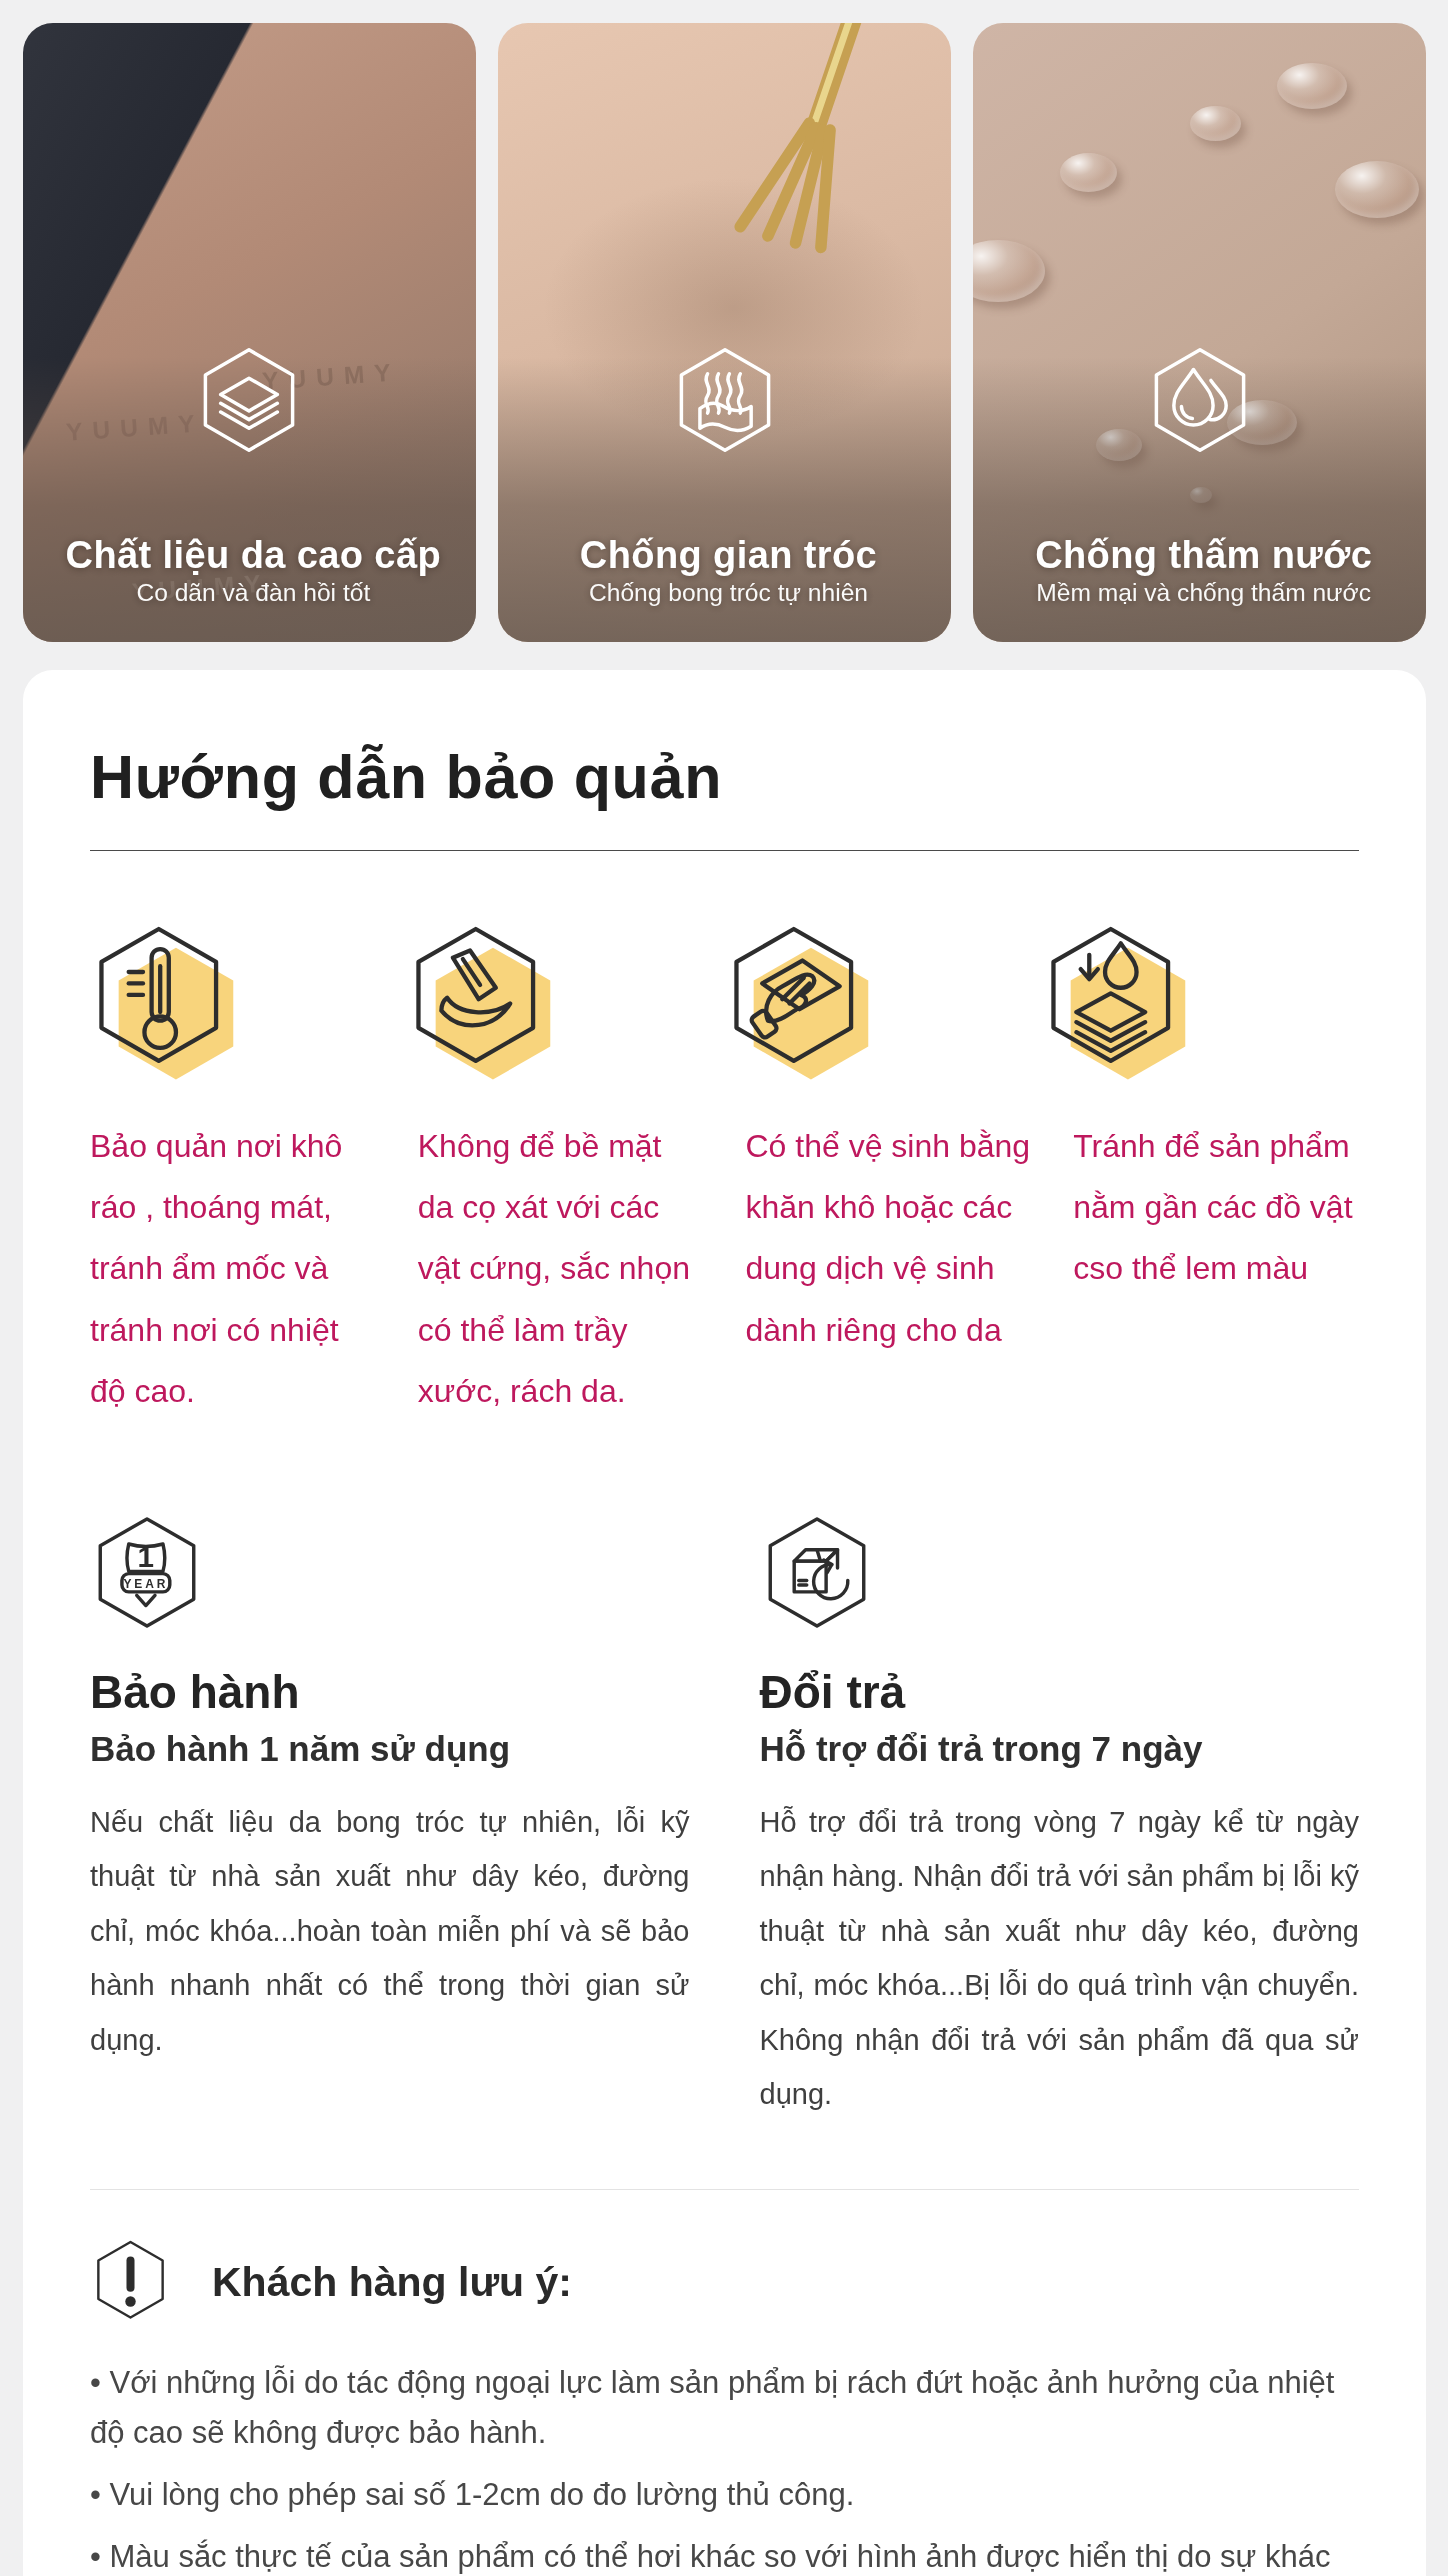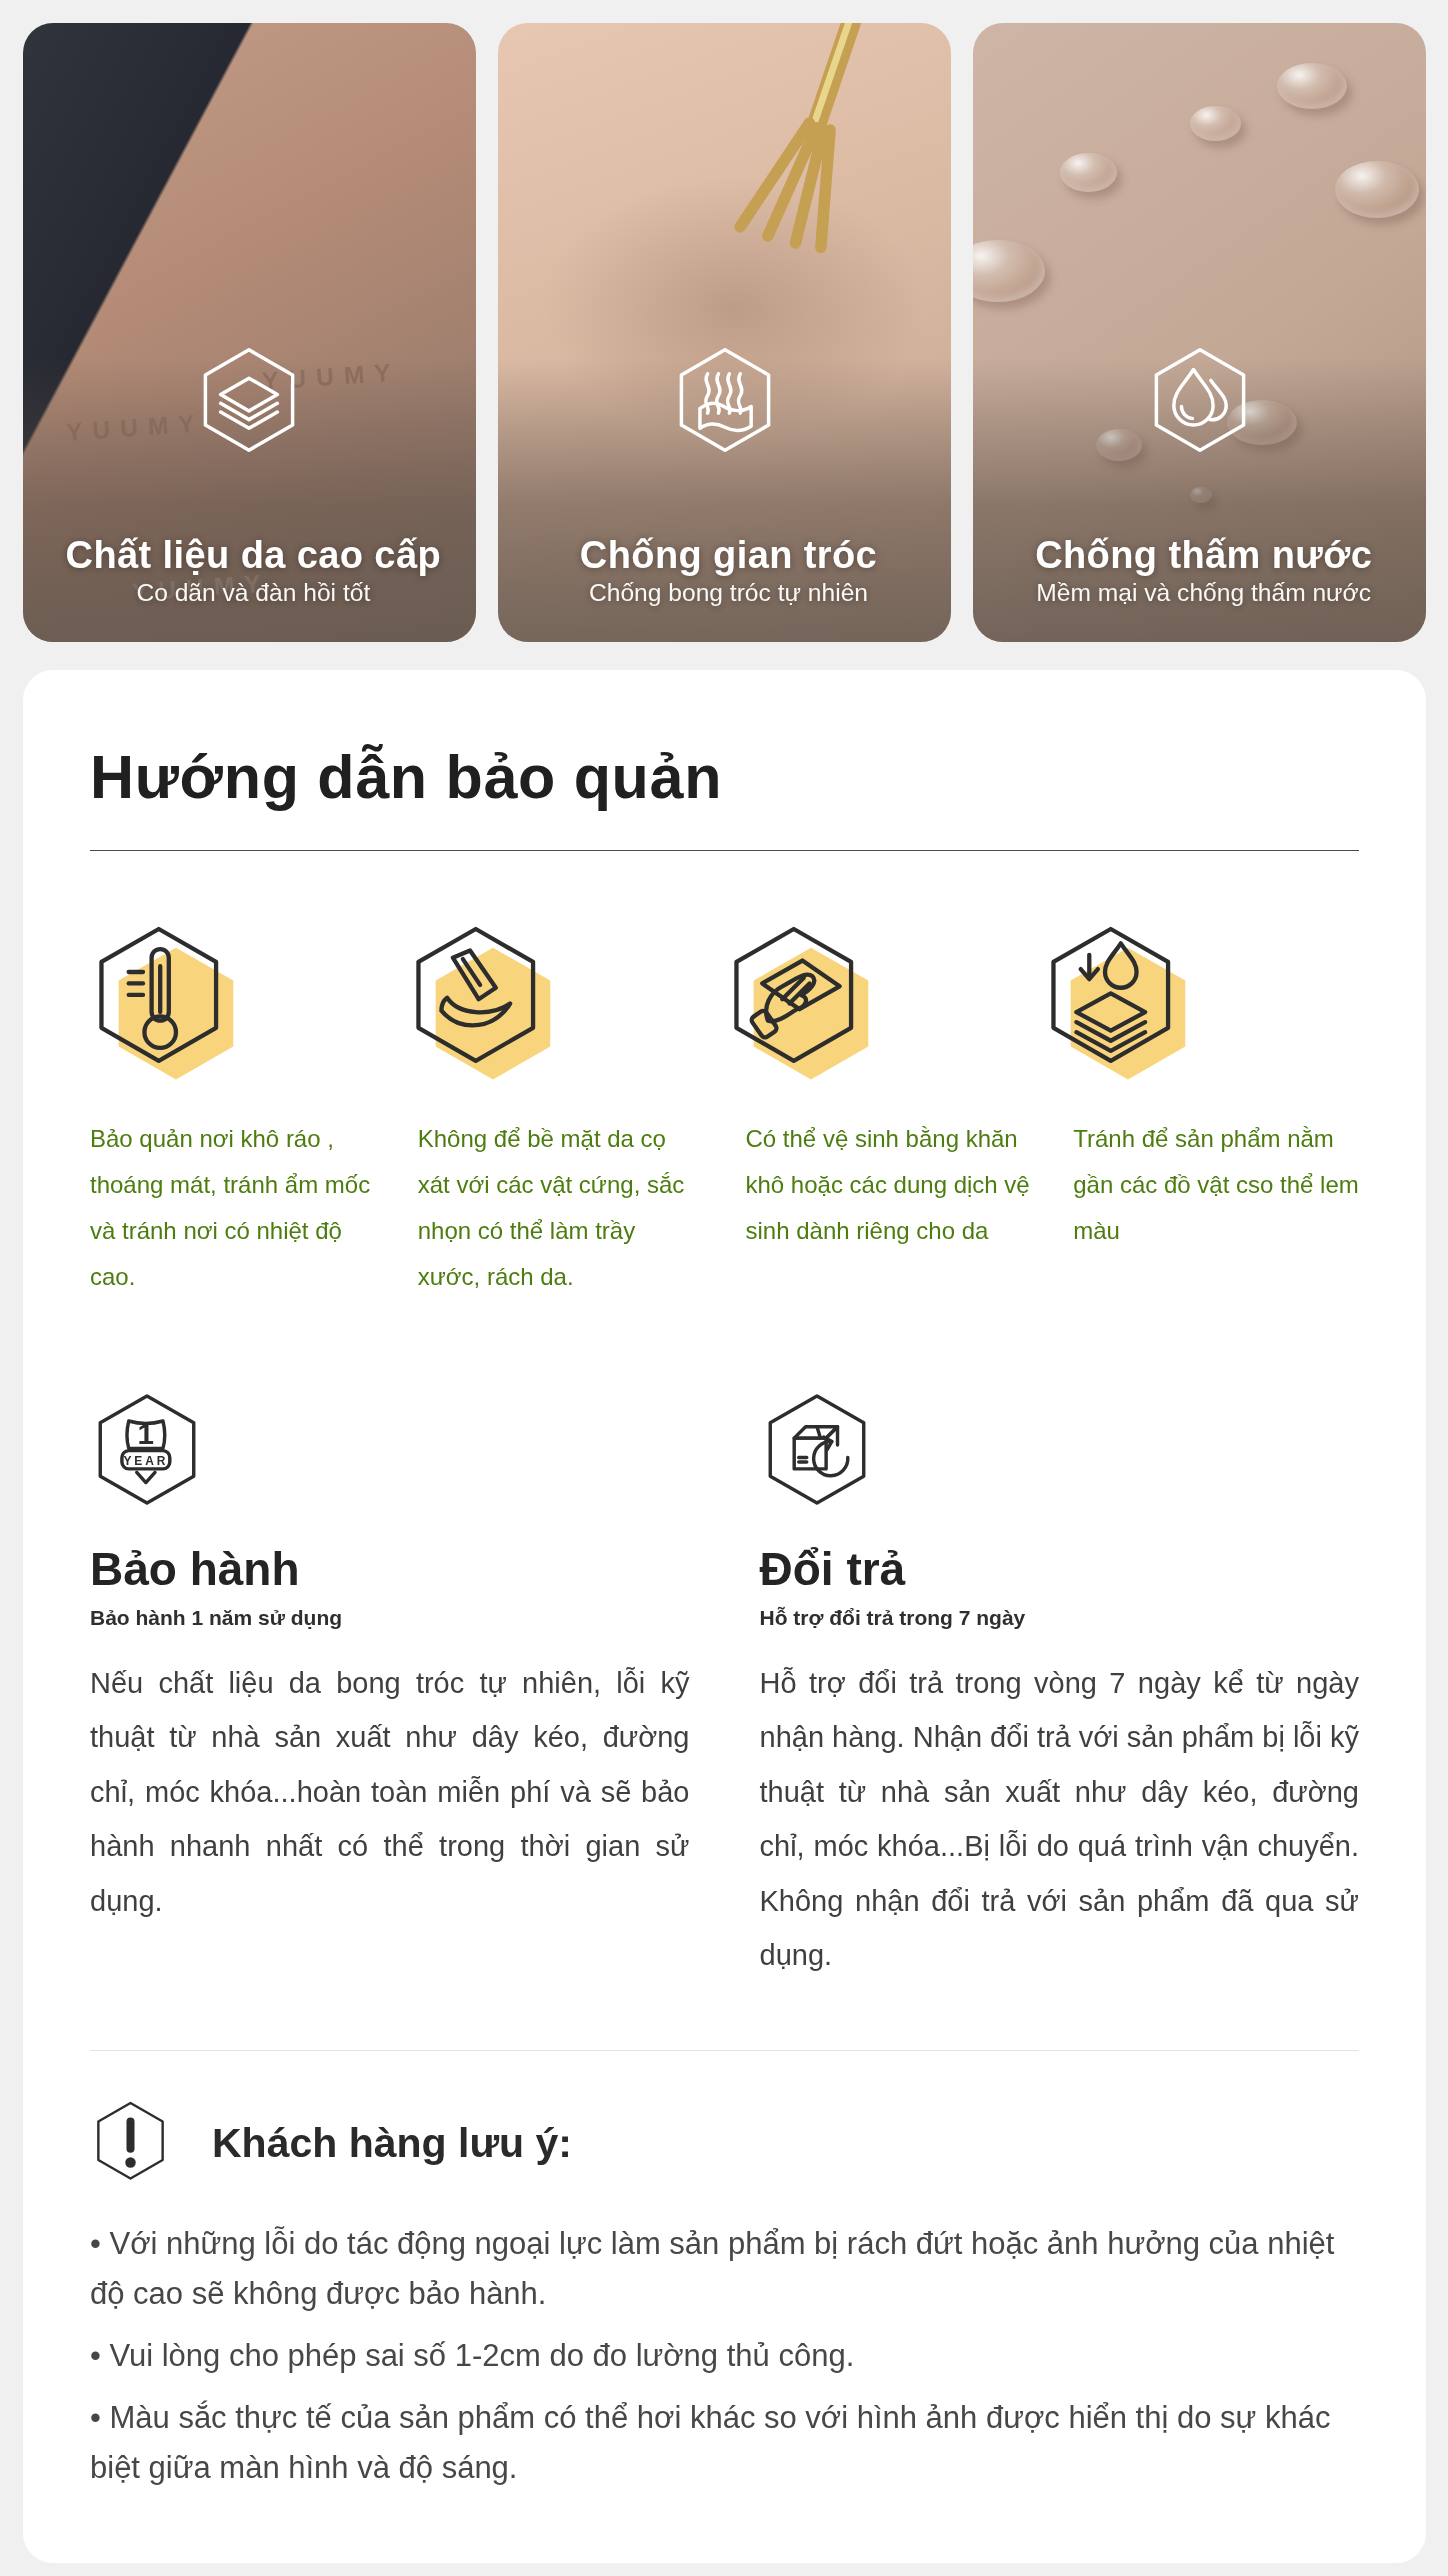--- a/index.html
+++ b/index.html
@@ -57,27 +57,27 @@
     padding:72px 67px 58px;box-sizing:border-box;
   }
   .main-title{font-size:61px;font-weight:700;color:#202020;margin:0;letter-spacing:0.7px;}
   .title-rule{border:none;border-top:1.4px solid #4a4a4a;margin:38px 0 0;}
 
   .care-icons{display:grid;grid-template-columns:repeat(4,1fr);margin-top:72px;}
   .care-icon{display:flex;}
   .care-icon svg{width:149px;height:161px;display:block;}
 
   .care-texts{display:grid;grid-template-columns:repeat(4,1fr);column-gap:42px;margin-top:32px;}
-  .care-text{font-size:24px;line-height:1.92;color:#4d7c0f;margin:0;}
+  .care-text{font-size:32px;line-height:1.92;color:#be185d;margin:0;}
 
   
   .policy-row{display:grid;grid-template-columns:1fr 1fr;column-gap:70px;margin-top:87px;}
   .policy-icon svg{width:114px;height:125px;display:block;}
   .policy-title{font-size:46px;font-weight:700;color:#242424;margin:30px 0 0;}
-  .policy-sub{font-size:21px;font-weight:600;color:#2f2f2f;margin:10px 0 4px;}
+  .policy-sub{font-size:35px;font-weight:600;color:#2f2f2f;margin:10px 0 4px;}
   .policy-body{font-size:29px;line-height:1.88;color:#3f3f3f;margin:26px 0 0;text-align:justify;}
 
   .light-rule{border:none;border-top:1.4px solid #e3e3e3;margin:67px 0 0;}
 
   
   .note-header{display:flex;align-items:center;gap:33px;margin-top:48px;}
   .note-header svg{width:81px;height:90px;display:block;flex:0 0 auto;}
   .note-title{font-size:41px;font-weight:700;color:#2a2a2a;margin:8px;}
   .notes{margin-top:30px;}
   .note-line{font-size:31px;line-height:1.62;color:#474747;margin:0 0 11.6px;}

